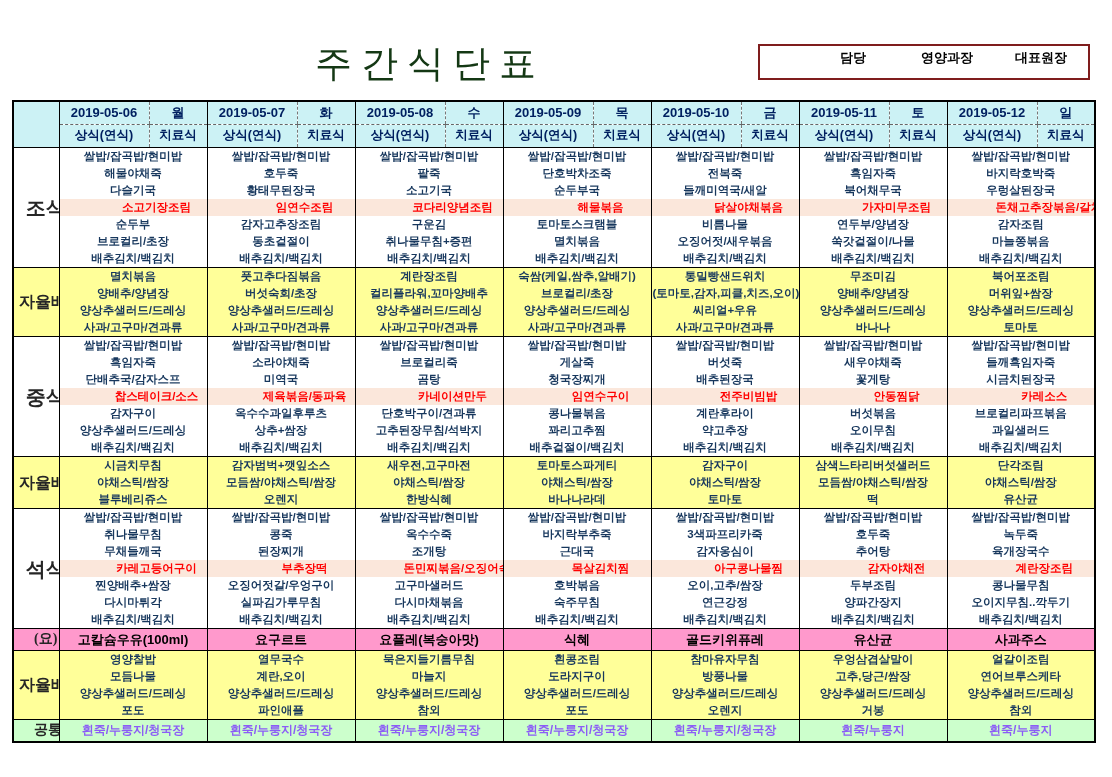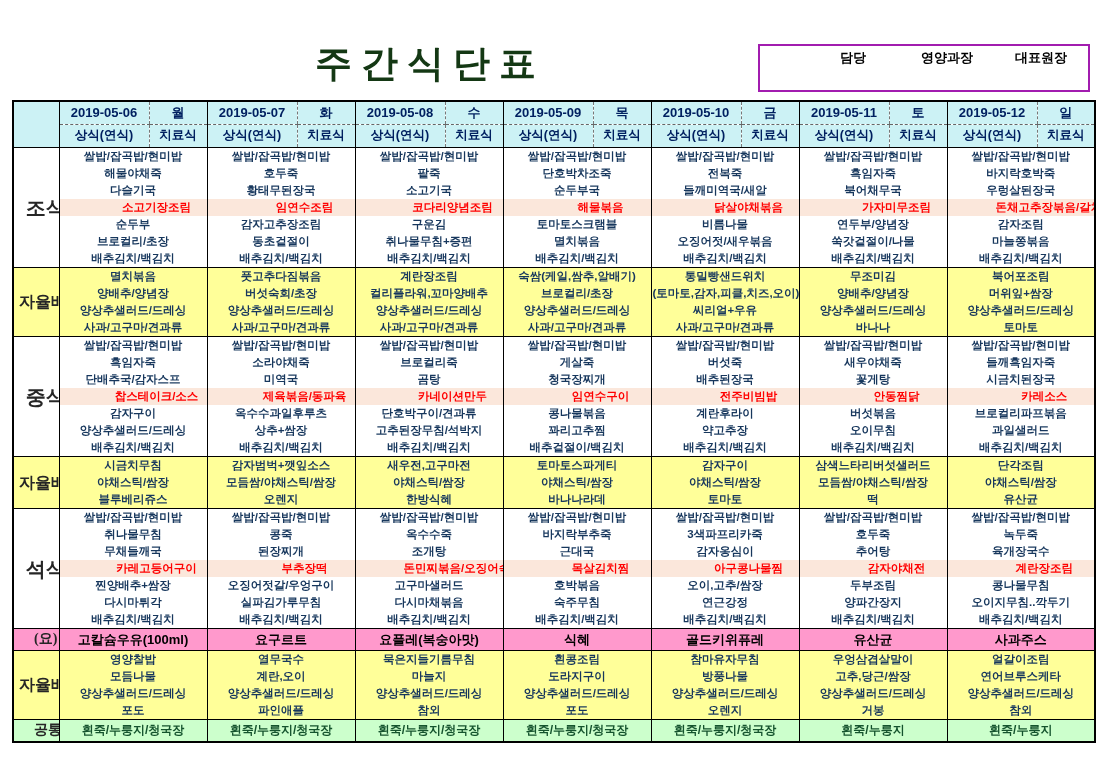--- a/index.html
+++ b/index.html
@@ -6,26 +6,26 @@
   body{
     width:1112px;height:777px;position:relative;background:#ffffff;
     font-family:"Liberation Sans","DejaVu Sans",sans-serif;
     -webkit-font-smoothing:antialiased;
   }
   .page{position:absolute;inset:0;}
 
   
   .title{
     position:absolute;left:250px;top:38px;width:360px;height:52px;
-    margin:0;text-align:center;font-size:37px;font-weight:bold;
+    margin:0;text-align:center;font-size:37px;font-weight:normal;
     letter-spacing:9px;color:var(--title-color,#143814);line-height:52px;
   }
   .approval{
-    position:absolute;right:22px;top:44px;width:332px;height:48px;
-    border:2px solid #a21caf;box-sizing:border-box;display:flex;align-items:flex-start;
+    position:absolute;right:22px;top:44px;width:332px;height:36px;
+    border:2px solid #7f1d1d;box-sizing:border-box;display:flex;align-items:flex-start;
   }
   .approval .spacer{flex:0 0 14%;}
   .approval .ap-cell{
     flex:1;text-align:center;font-size:13px;font-weight:bold;color:#000;padding-top:3px;
   }
 
   
   table.menu{
     position:absolute;left:12px;top:100px;width:908px;
     border-collapse:collapse;table-layout:fixed;
@@ -49,21 +49,21 @@
   
   td.meal{
     font-size:11.5px;color:var(--body-text,#17375D);height:17px;
     border-left:1px solid #000;
   }
   tr.sec-top td{border-top:1px solid #000;}
   td.hl{background:var(--hl-bg,#FBE7DB);color:var(--hl-text,#FF0000);padding-left:48px;}
   
   .sec-self td.meal, td.lab-self{background:var(--self-bg,#FFFF99);}
   .sec-snack td.meal, td.lab-snack{background:var(--snack-bg,#FF99CC);color:#000;}
-  .sec-common td.meal, td.lab-common{background:var(--common-bg,#CCFFCC);color:#14532d;}
+  .sec-common td.meal, td.lab-common{background:var(--common-bg,#CCFFCC);color:#8b5cf6;}
   .sec-snack td.meal{height:21px;font-size:13px;margin-top:24px;}
   .sec-common td.meal{height:21px;font-size:12px;}
 
   
   td.lab{border-right:1px solid #000;color:#262626;font-family:Liberation Serif, serif;}
   td.lab-meal{font-size:20px;letter-spacing:0;}
   td.lab-meal .stack{display:inline-block;width:1.05em;word-break:break-all;line-height:1.5;}
   td.lab-self{font-size:16px;}
   td.lab-self .stack{display:inline-block;width:2.15em;word-break:break-all;line-height:1.35;}
   td.lab-snack,td.lab-common{font-size:14px;padding-left:20px;}

